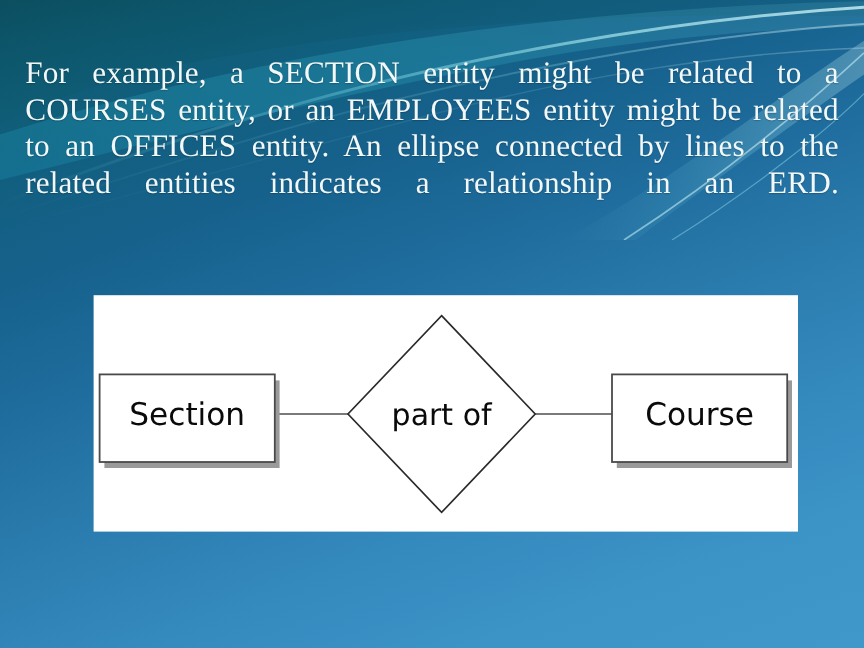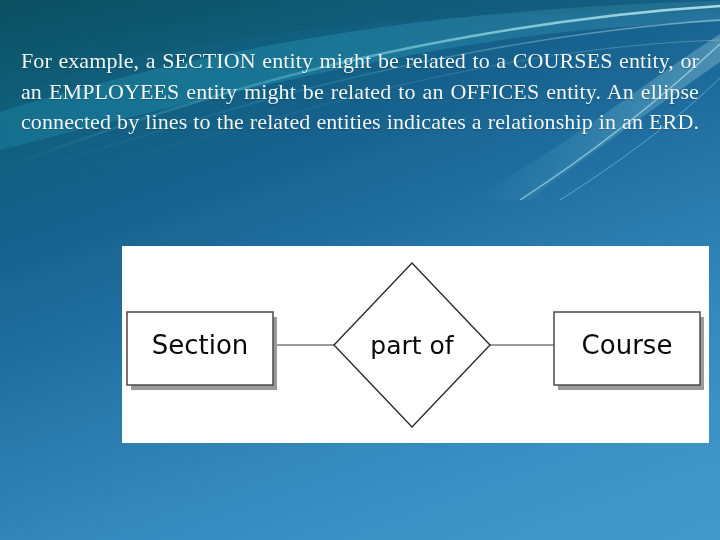--- a/index.html
+++ b/index.html
@@ -33,42 +33,41 @@
     pointer-events: none;
   }
 
   
   #body-text {
     position: absolute;
     left: 21px;
     top: 46px;
     width: 678px;
     color: #f2f7f8;
-    font-size: 22px;
+    font-size: 26px;
     line-height: 30.6px;
     text-align: justify;
     text-justify: inter-word;
     letter-spacing: 0.1px;
     text-shadow: 0 1px 1px rgba(0,0,0,0.22);
   }
   #body-text::after {
     content: "";
     display: inline-block;
     width: 100%;
   }
 
   
   #diagram-panel {
     position: absolute;
     left: 78px;
     top: 246px;
     width: 587px;
     height: 197px;
     background: #ffffff;
-    margin-left: 44px;
   }
   #erd-svg {
     display: block;
     width: 587px;
     height: 197px;
   }
   .node-label {
     font-family: "DejaVu Sans", "Liberation Sans", sans-serif;
     font-size: 26px;
     fill: #0a0a0a;

